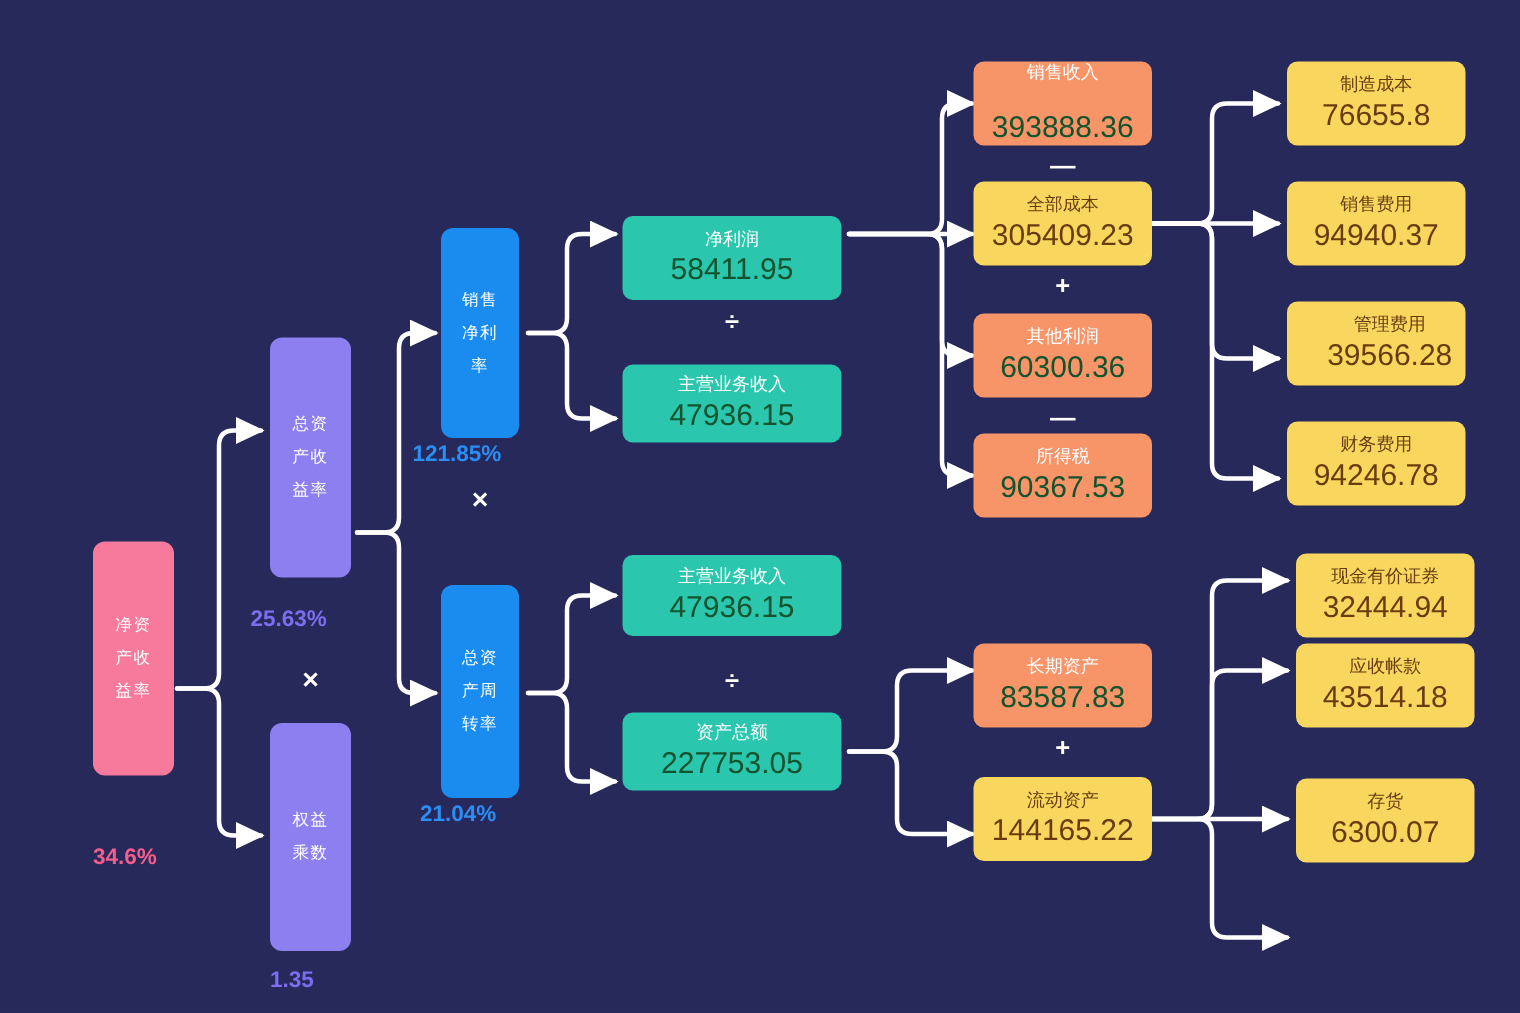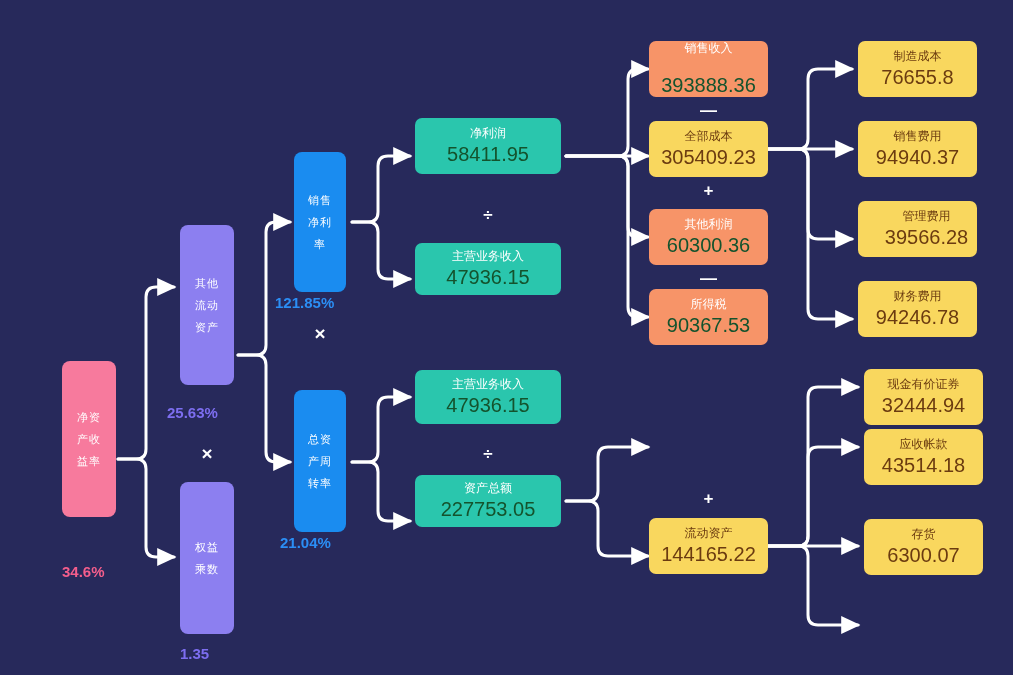--- a/index.html
+++ b/index.html
@@ -91,21 +91,21 @@
       <path d="M768,546 H798 Q808,546 808,556 V615 Q808,625 818,625 H858"></path>
     </g>
   </svg>
 
   <div class="node tall c-pink" style="left:62px;top:361px;width:54px;height:156px;">
     <div class="vtitle">净资产收益率</div>
   </div>
   <div class="caption cap-pink" style="left:62px;top:563px;width:54px;">34.6%</div>
 
   <div class="node tall c-purple" style="left:180px;top:225px;width:54px;height:160px;">
-    <div class="vtitle">其他流动资产</div>
+    <div class="vtitle">总资产收益率</div>
   </div>
   <div class="caption cap-purple" style="left:167px;top:404px;width:80px;">25.63%</div>
 
   <div class="op" style="left:180px;top:444px;width:54px;">×</div>
 
   <div class="node tall c-purple" style="left:180px;top:482px;width:54px;height:152px;">
     <div class="vtitle">权益乘数</div>
   </div>
   <div class="caption cap-purple" style="left:180px;top:645px;width:54px;">1.35</div>
 
@@ -114,21 +114,21 @@
   </div>
   <div class="caption cap-blue" style="left:275px;top:294px;width:90px;">121.85%</div>
 
   <div class="op" style="left:294px;top:324px;width:52px;">×</div>
 
   <div class="node tall c-blue" style="left:294px;top:390px;width:52px;height:142px;">
     <div class="vtitle">总资产周转率</div>
   </div>
   <div class="caption cap-blue" style="left:280px;top:534px;width:80px;">21.04%</div>
 
-  <div class="node c-green" style="left:415px;top:118px;width:146px;height:56px;">
+  <div class="node c-green" style="left:415px;top:144px;width:146px;height:56px;">
     <div class="t">净利润</div>
     <div class="v">58411.95</div>
   </div>
   <div class="op small" style="left:415px;top:205px;width:146px;">÷</div>
   <div class="node c-green" style="left:415px;top:243px;width:146px;height:52px;">
     <div class="t">主营业务收入</div>
     <div class="v">47936.15</div>
   </div>
 
   <div class="node c-green" style="left:415px;top:370px;width:146px;height:54px;">
@@ -154,20 +154,24 @@
   <div class="node c-orange" style="left:649px;top:209px;width:119px;height:56px;">
     <div class="t">其他利润</div>
     <div class="v">60300.36</div>
   </div>
   <div class="op small" style="left:649px;top:269px;width:119px;">—</div>
   <div class="node c-orange" style="left:649px;top:289px;width:119px;height:56px;">
     <div class="t">所得税</div>
     <div class="v">90367.53</div>
   </div>
 
+  <div class="node c-orange" style="left:649px;top:429px;width:119px;height:56px;">
+    <div class="t">长期资产</div>
+    <div class="v">83587.83</div>
+  </div>
   <div class="op small" style="left:649px;top:489px;width:119px;">+</div>
   <div class="node c-yellow" style="left:649px;top:518px;width:119px;height:56px;">
     <div class="t">流动资产</div>
     <div class="v">144165.22</div>
   </div>
 
   <div class="node c-yellow" style="left:858px;top:41px;width:119px;height:56px;">
     <div class="t">制造成本</div>
     <div class="v">76655.8</div>
   </div>

